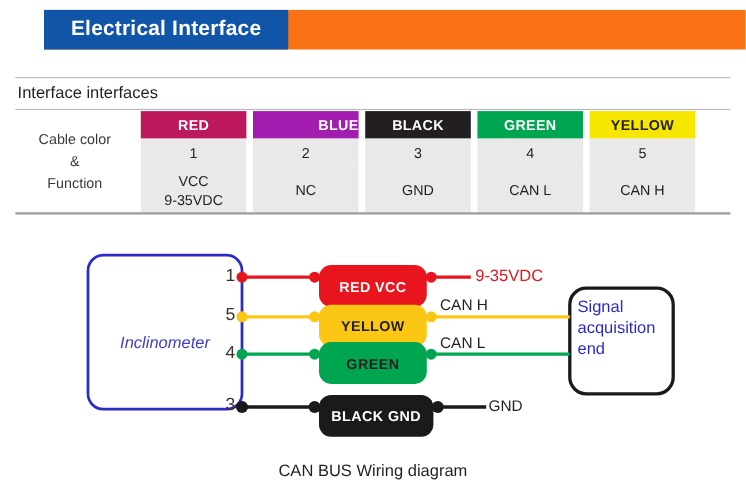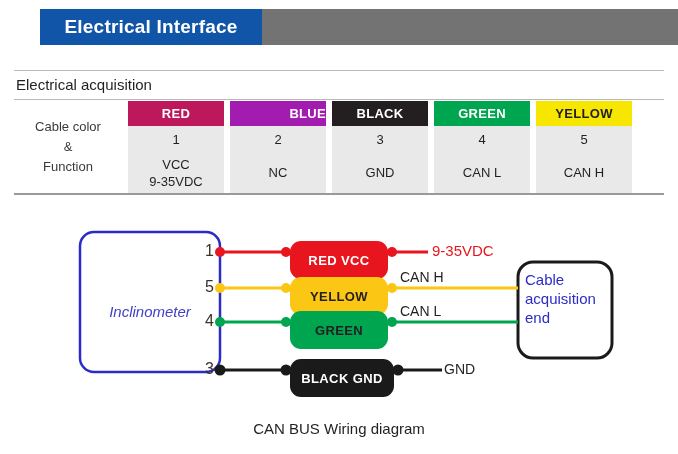--- a/index.html
+++ b/index.html
@@ -87,28 +87,28 @@
     display:flex;align-items:center;justify-content:center;
     font-size:13px;font-weight:bold;letter-spacing:.4px;
   }
   .boxlabel{
     position:absolute;color:#2b2bc8;
   }
 </style>
 </head>
 <body>
 
-<div id="header-banner" style="background: #737373;">
+<div id="header-banner" style="background: #f97316;">
   <div id="header-title-box" style="background: rgb(17, 85, 168);">
     <span>Electrical Interface</span>
   </div>
 </div>
 
 <div id="rule-top"></div>
-<div id="section-label">Electrical acquisition</div>
+<div id="section-label">Interface interfaces</div>
 
 <div id="rule-under-head"></div>
 <table class="iftable">
   <tbody>
       <tr>
     <td class="rowlabel" rowspan="3">
       <div>Cable color</div>
       <div>&amp;</div>
       <div>Function</div>
     </td>
@@ -170,21 +170,21 @@
     <circle cx="286" cy="155" r="5.5" fill="#1a1a1a"></circle>
     <circle cx="398" cy="155" r="5.5" fill="#1a1a1a"></circle>
     <line x1="398" y1="155" x2="442" y2="155" stroke="#1a1a1a" stroke-width="3"></line>
   </svg>
 
   
   <div class="boxlabel" style="left: 88px; top: 88px; width: 124px; text-align: center; font-size: 15px; color: rgb(64, 64, 200); font-style: italic;">Inclinometer</div>
 
   
   <div class="boxlabel" style="left: 525px; top: 55px; width: 88px; font-size: 15px; line-height: 19px; color: rgb(43, 43, 200);">
-    <div>Cable</div>
+    <div>Signal</div>
     <div>acquisition</div>
     <div>end</div>
   </div>
 
   
   <div class="pinnum" style="left:196px;top:27px;">1</div>
   <div class="pinnum" style="left:196px;top:63px;">5</div>
   <div class="pinnum" style="left:196px;top:97px;">4</div>
   <div class="pinnum" style="left:196px;top:145px;">3</div>
 

